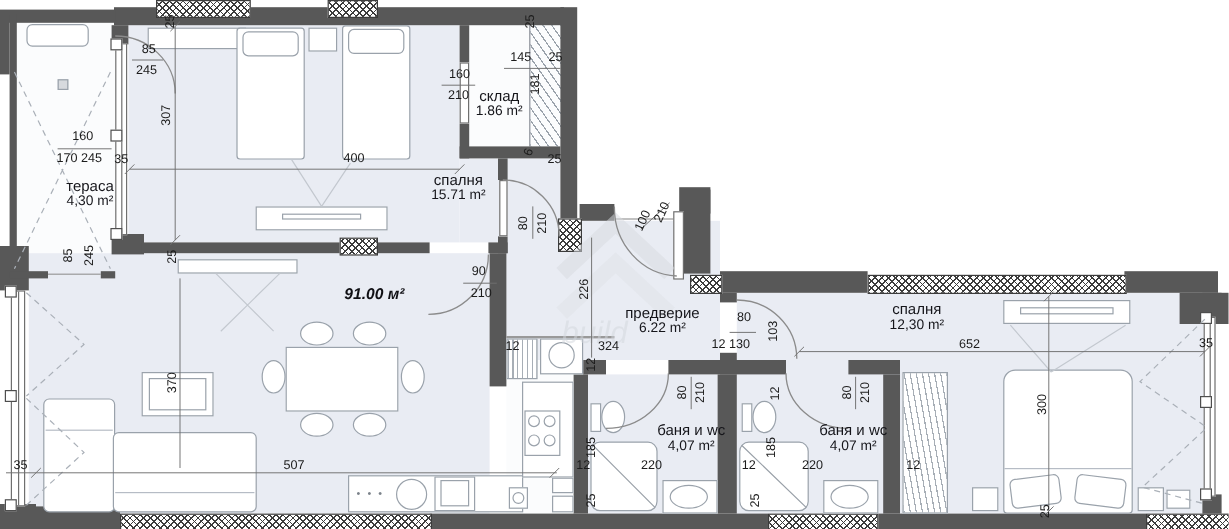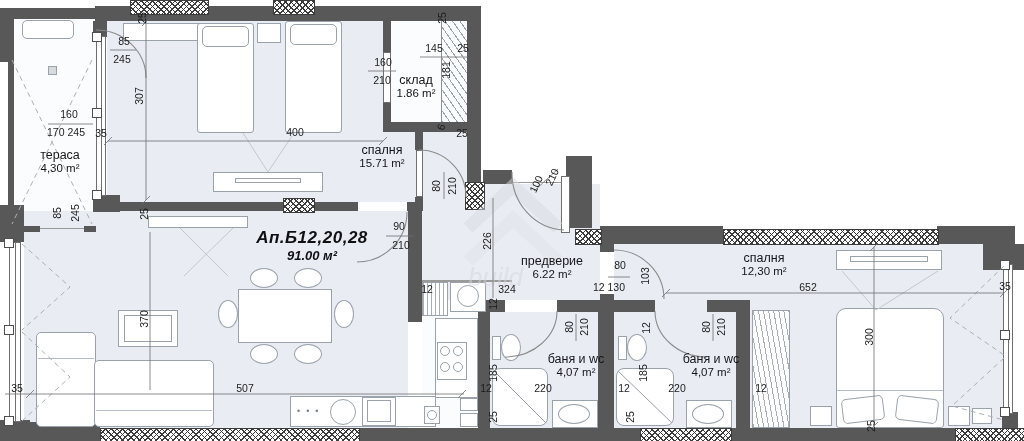--- a/index.html
+++ b/index.html
@@ -232,21 +232,21 @@
       <path d="M420,57 H467 M48,124 H93"></path>
       <path d="M110,50 H136 M368,71 H396 M386,236 H414 M608,277 H630"></path>
       <path d="M444,172 V199 M576,314 V341 M713,314 V341 M534,191 L558,169"></path>
       <path d="M104,145 L112,137 M379,145 L387,137 M662,297 L670,289 M1000,297 L1008,289"></path>
       <path d="M26,398 L34,390 M458,398 L466,390 M142,26 L150,18 M142,204 L150,196"></path>
       <path d="M870,251 L878,243 M870,430 L878,422"></path>
     </g>
   </svg>
 
   <div id="labels">
-      <div class="room-label" style="left: 60px; top: 162px;">
+      <div class="room-label" style="left: 75px; top: 162px;">
         <span class="room-name">тераса</span>
         <span class="room-area">4,30 m²</span>
       </div>
       <div class="room-label" style="left: 382px; top: 157px;">
         <span class="room-name">спалня</span>
         <span class="room-area">15.71 m²</span>
       </div>
       <div class="room-label" style="left: 416px; top: 87px;">
         <span class="room-name">склад</span>
         <span class="room-area">1.86 m²</span>
@@ -316,17 +316,16 @@
       <div class="dim" style="left: 677px; top: 388px; transform: translate(-50%, -50%) rotate(0deg);">220</div>
       <div class="dim" style="left: 630px; top: 417px; transform: translate(-50%, -50%) rotate(-90deg);">25</div>
       <div class="dim" style="left: 808px; top: 287px; transform: translate(-50%, -50%) rotate(0deg);">652</div>
       <div class="dim" style="left: 1005px; top: 286px; transform: translate(-50%, -50%) rotate(0deg);">35</div>
       <div class="dim" style="left: 869px; top: 337px; transform: translate(-50%, -50%) rotate(-90deg);">300</div>
       <div class="dim" style="left: 761px; top: 388px; transform: translate(-50%, -50%) rotate(0deg);">12</div>
       <div class="dim" style="left: 871px; top: 426px; transform: translate(-50%, -50%) rotate(-90deg);">25</div>
     </div>
 
   <div class="title-block">
-    <span class="title-name">Ап.Б12,20,28</span>
     <span class="title-area">91.00 м²</span>
   </div>
 
 </div>
 
 </body></html>

